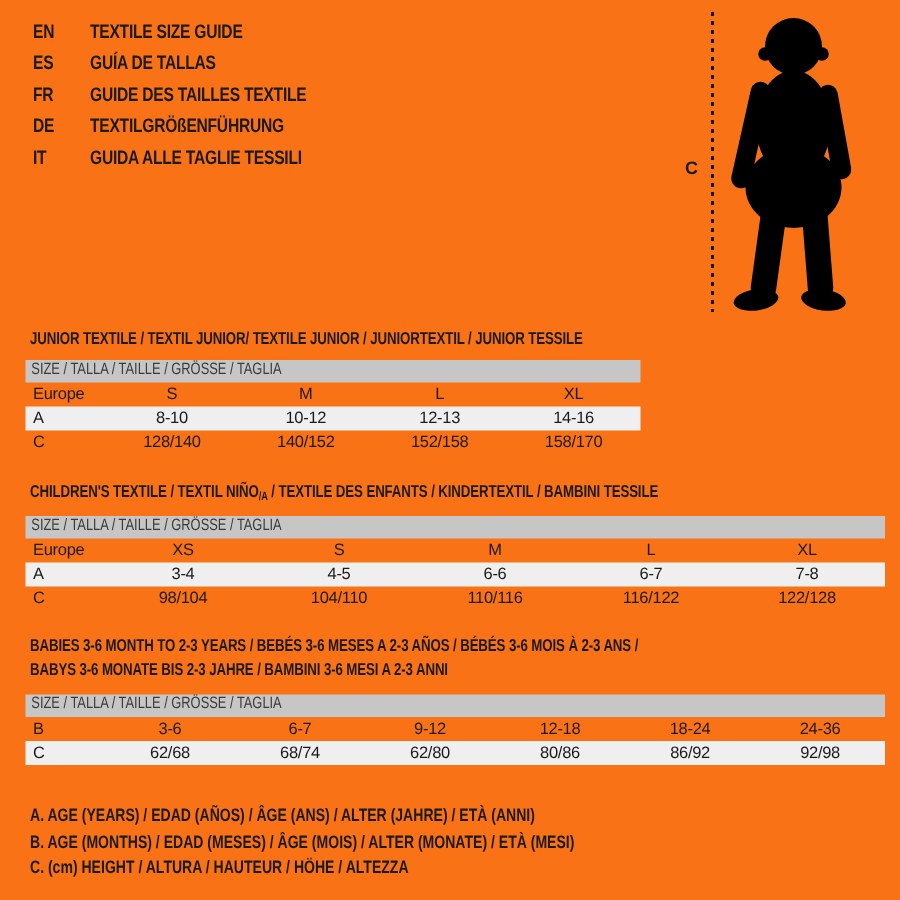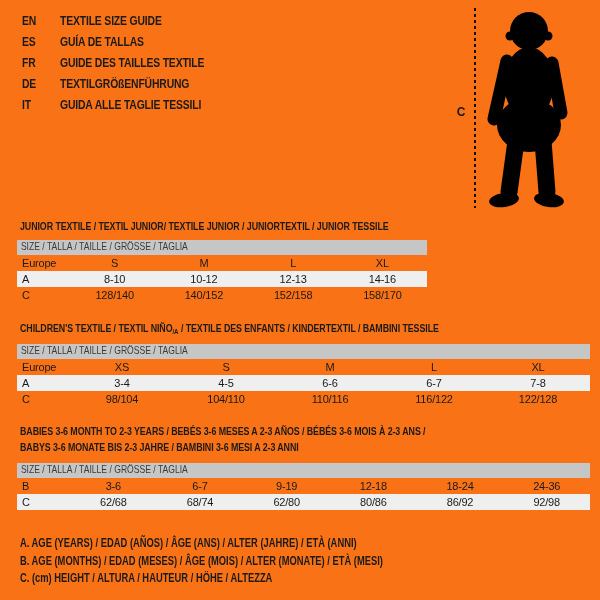--- a/index.html
+++ b/index.html
@@ -178,21 +178,21 @@
   </h2>
   <div class="size-table" id="t3">
     <div class="bar">
       <span>SIZE / TALLA / TAILLE / GRÖSSE / TAGLIA</span>
     </div>
     <div class="rows">
         <div class="trow">
           <span class="tlabel">B</span>
           <span class="tcell">3-6</span>
           <span class="tcell">6-7</span>
-          <span class="tcell">9-19</span>
+          <span class="tcell">9-12</span>
           <span class="tcell">12-18</span>
           <span class="tcell">18-24</span>
           <span class="tcell">24-36</span>
         </div>
         <div class="trow shaded">
           <span class="tlabel">C</span>
           <span class="tcell">62/68</span>
           <span class="tcell">68/74</span>
           <span class="tcell">62/80</span>
           <span class="tcell">80/86</span>

